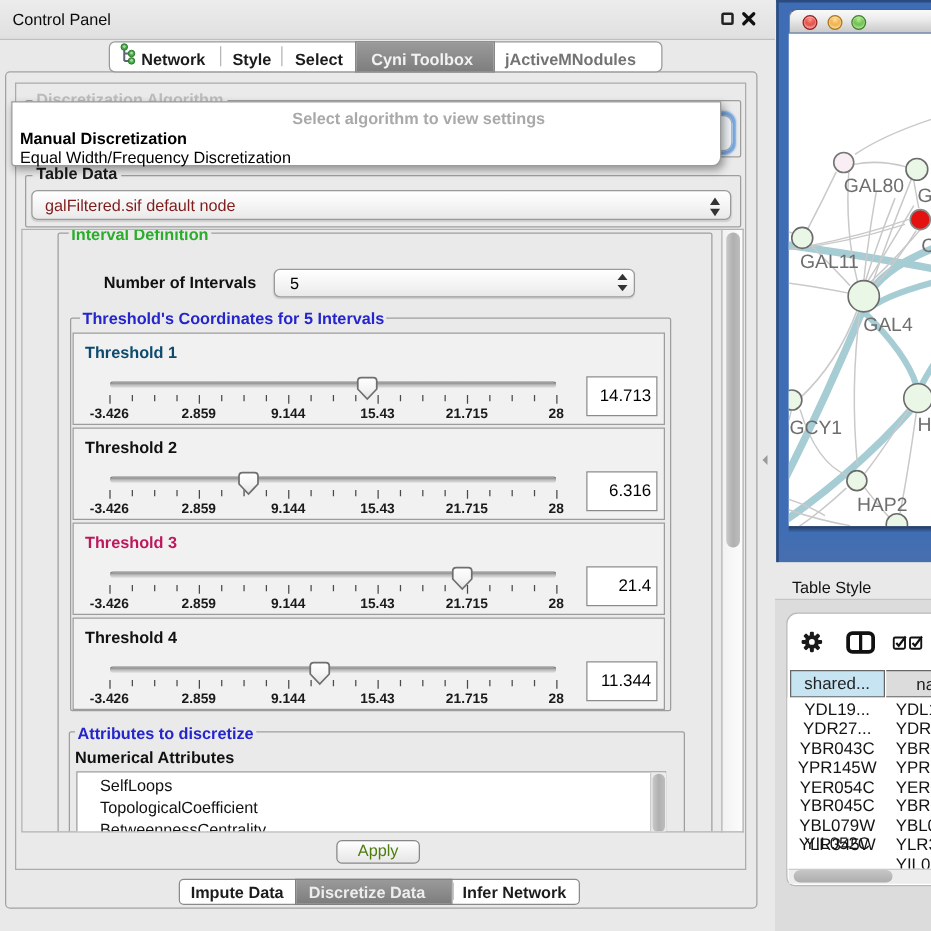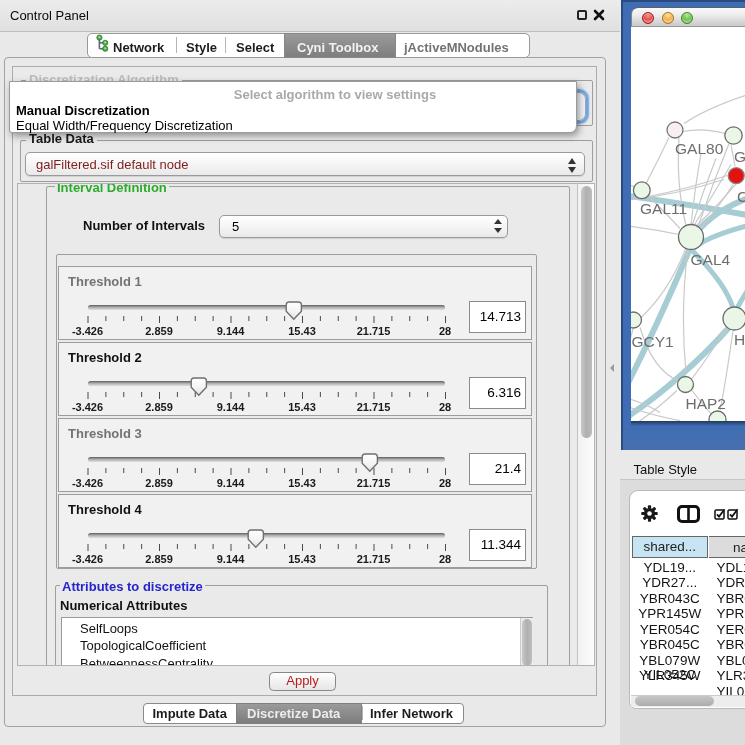--- a/index.html
+++ b/index.html
@@ -49,22 +49,23 @@
 <div style="left:18px;top:184px;width:558.5px;height:481px;overflow:hidden;">
 <div style="position:absolute;left:-18px;top:-184px;width:745px;height:745px;">
 <div class="" style="left:46px;top:186px;width:524px;height:500px;border:1px solid #9e9e9e;border-radius:2px;"></div>
 <div class="t" style="left:55px;top:180px;font-size:13px;font-weight:700;color:#2cac2c;background:#eaeaea;padding:0 2px;">Interval Definition</div>
 <div class="t" style="left:83px;top:218px;font-size:13px;font-weight:700;color:#111;">Number of Intervals</div>
 <div class="" style="left:219px;top:215px;width:289px;height:22.5px;border:1px solid #9a9a9a;border-radius:5px;background:linear-gradient(#ffffff,#f4f4f4 55%,#e9e9e9);box-shadow:0 1px 1px rgba(0,0,0,.12);"></div>
 <div class="t" style="left:232px;top:219px;font-size:13px;color:#000;">5</div>
 <div class="" style="left:494px;top:219px;width:0px;height:0px;border-left:4px solid transparent;border-right:4px solid transparent;border-bottom:5.5px solid #333;"></div>
 <div class="" style="left:494px;top:227.5px;width:0px;height:0px;border-left:4px solid transparent;border-right:4px solid transparent;border-top:5.5px solid #333;"></div>
 <div class="" style="left:56px;top:254px;width:481px;height:315px;border:1px solid #9e9e9e;border-radius:2px;"></div>
+<div class="t" style="left:64px;top:247px;font-size:13px;font-weight:700;color:#2525cc;background:#eaeaea;padding:0 2px;">Threshold's Coordinates for 5 Intervals</div>
 <div class="" style="left:57.5px;top:266px;width:474.5px;height:74px;border:1px solid #9c9c9c;background:#f1f1f1;"></div>
-<div class="t" style="left:68px;top:273.5px;font-size:13px;font-weight:700;color:#737373;">Threshold 1</div>
+<div class="t" style="left:68px;top:273.5px;font-size:13px;font-weight:700;color:#0c4a6e;">Threshold 1</div>
 <div class="" style="left:87.5px;top:304.5px;width:357.5px;height:5px;background:linear-gradient(#828282,#b9b9b9 45%,#dedede);border-radius:2.5px;border-top:1px solid #6e6e6e;"></div>
 <svg style="left:87.0px;top:316px;width:359.5px;height:8px;">
         <rect x="0.50" y="0" width="1" height="7" fill="#4a4a4a"></rect>
         <rect x="18.38" y="0" width="1" height="5" fill="#4a4a4a"></rect>
         <rect x="36.25" y="0" width="1" height="5" fill="#4a4a4a"></rect>
         <rect x="54.12" y="0" width="1" height="5" fill="#4a4a4a"></rect>
         <rect x="72.00" y="0" width="1" height="7" fill="#4a4a4a"></rect>
         <rect x="89.88" y="0" width="1" height="5" fill="#4a4a4a"></rect>
         <rect x="107.75" y="0" width="1" height="5" fill="#4a4a4a"></rect>
         <rect x="125.62" y="0" width="1" height="5" fill="#4a4a4a"></rect>
@@ -138,21 +139,21 @@
 <stop offset="0" stop-color="#ffffff"></stop>
             <stop offset="0.55" stop-color="#f4f4f4"></stop>
             <stop offset="1" stop-color="#e2e2e2"></stop>
           </linearGradient>
         </defs>
 <path d="M4,1 L13.6,1 Q16.4,1 16.4,3.8 L16.4,10.2 L8.8,18.2 L1.2,10.2 L1.2,3.8 Q1.2,1 4,1 Z" fill="url(#g342)" stroke="#6f6f6f" stroke-width="1.4"></path>
       </svg>
 <div class="" style="left:469px;top:377px;width:57px;height:32px;background:#fff;border:1px solid #8b8b8b;"></div>
 <div class="t" style="left:469px;top:377px;width:52px;height:32px;font-size:13.5px;color:#000;text-align:right;line-height:32px;">6.316</div>
 <div class="" style="left:57.5px;top:418px;width:474.5px;height:74px;border:1px solid #9c9c9c;background:#f1f1f1;"></div>
-<div class="t" style="left:68px;top:425.5px;font-size:13px;font-weight:700;color:#737373;">Threshold 3</div>
+<div class="t" style="left:68px;top:425.5px;font-size:13px;font-weight:700;color:#be185d;">Threshold 3</div>
 <div class="" style="left:87.5px;top:456.5px;width:357.5px;height:5px;background:linear-gradient(#828282,#b9b9b9 45%,#dedede);border-radius:2.5px;border-top:1px solid #6e6e6e;"></div>
 <svg style="left:87.0px;top:468px;width:359.5px;height:8px;">
         <rect x="0.50" y="0" width="1" height="7" fill="#4a4a4a"></rect>
         <rect x="18.38" y="0" width="1" height="5" fill="#4a4a4a"></rect>
         <rect x="36.25" y="0" width="1" height="5" fill="#4a4a4a"></rect>
         <rect x="54.12" y="0" width="1" height="5" fill="#4a4a4a"></rect>
         <rect x="72.00" y="0" width="1" height="7" fill="#4a4a4a"></rect>
         <rect x="89.88" y="0" width="1" height="5" fill="#4a4a4a"></rect>
         <rect x="107.75" y="0" width="1" height="5" fill="#4a4a4a"></rect>
         <rect x="125.62" y="0" width="1" height="5" fill="#4a4a4a"></rect>
@@ -238,21 +239,21 @@
 <div class="" style="left:61px;top:617px;width:472px;height:80px;background:#fff;border:1px solid #9b9b9b;"></div>
 <div class="t" style="left:80px;top:620.5px;font-size:13px;color:#111;">SelfLoops</div>
 <div class="t" style="left:80px;top:638.2px;font-size:13px;color:#111;">TopologicalCoefficient</div>
 <div class="t" style="left:80px;top:655.9px;font-size:13px;color:#111;">BetweennessCentrality</div>
 
 <div class="" style="left:520px;top:618px;width:12.5px;height:79px;background:#ececec;border-left:1px solid #ccc;"></div>
 <div class="" style="left:521.5px;top:619px;width:10px;height:47px;background:linear-gradient(90deg,#c9c9c9,#b0b0b0 50%,#bdbdbd);border-radius:5px;"></div>
 </div>
   </div>
 <div class="" style="left:269px;top:671.5px;width:67px;height:19px;background:linear-gradient(#ffffff,#f2f2f2 50%,#e6e6e6);border:1px solid #878787;border-radius:4.5px;"></div>
-<div class="t" style="left:269px;top:671.5px;width:67px;height:19px;font-size:13px;color:#b91c1c;text-align:center;line-height:18px;">Apply</div>
+<div class="t" style="left:269px;top:671.5px;width:67px;height:19px;font-size:13px;color:#4d7c0f;text-align:center;line-height:18px;">Apply</div>
 <div class="" style="left:142.7px;top:702.5px;width:321.7px;height:21.5px;background:#fff;border:1px solid #8a8a8a;border-radius:4px;"></div>
 <div class="" style="left:236px;top:702.5px;width:125.5px;height:21.5px;background:linear-gradient(#9a9a9a,#7d7d7d);border:1px solid #808080;"></div>
 <div class="" style="left:362px;top:706px;width:1px;height:14px;background:#b5b5b5;"></div>
 <div class="t" style="left:152.5px;top:705.5px;font-size:13px;font-weight:700;color:#1c1c1c;">Impute Data</div>
 <div class="t" style="left:247px;top:705.5px;font-size:13px;font-weight:700;color:#ededed;">Discretize Data</div>
 <div class="t" style="left:370px;top:705.5px;font-size:13px;font-weight:700;color:#1c1c1c;">Infer Network</div>
 <div class="" style="left:609.5px;top:364px;width:0px;height:0px;border-top:4px solid transparent;border-bottom:4px solid transparent;border-right:4.5px solid #9a9a9a;"></div>
 <div class="" style="left:9px;top:81px;width:568px;height:52px;background:#fff;border:1px solid #9b9b9b;border-radius:0 0 7px 3px;box-shadow:2px 3px 7px rgba(0,0,0,.38);z-index:30;"></div>
 <div class="t" style="left:9px;top:87px;width:652px;height:15px;font-size:13px;font-weight:700;color:#a9a9a9;text-align:center;z-index:31;">Select algorithm to view settings</div>
 <div class="t" style="left:16px;top:103px;font-size:13px;font-weight:700;color:#000;z-index:31;">Manual Discretization</div>

